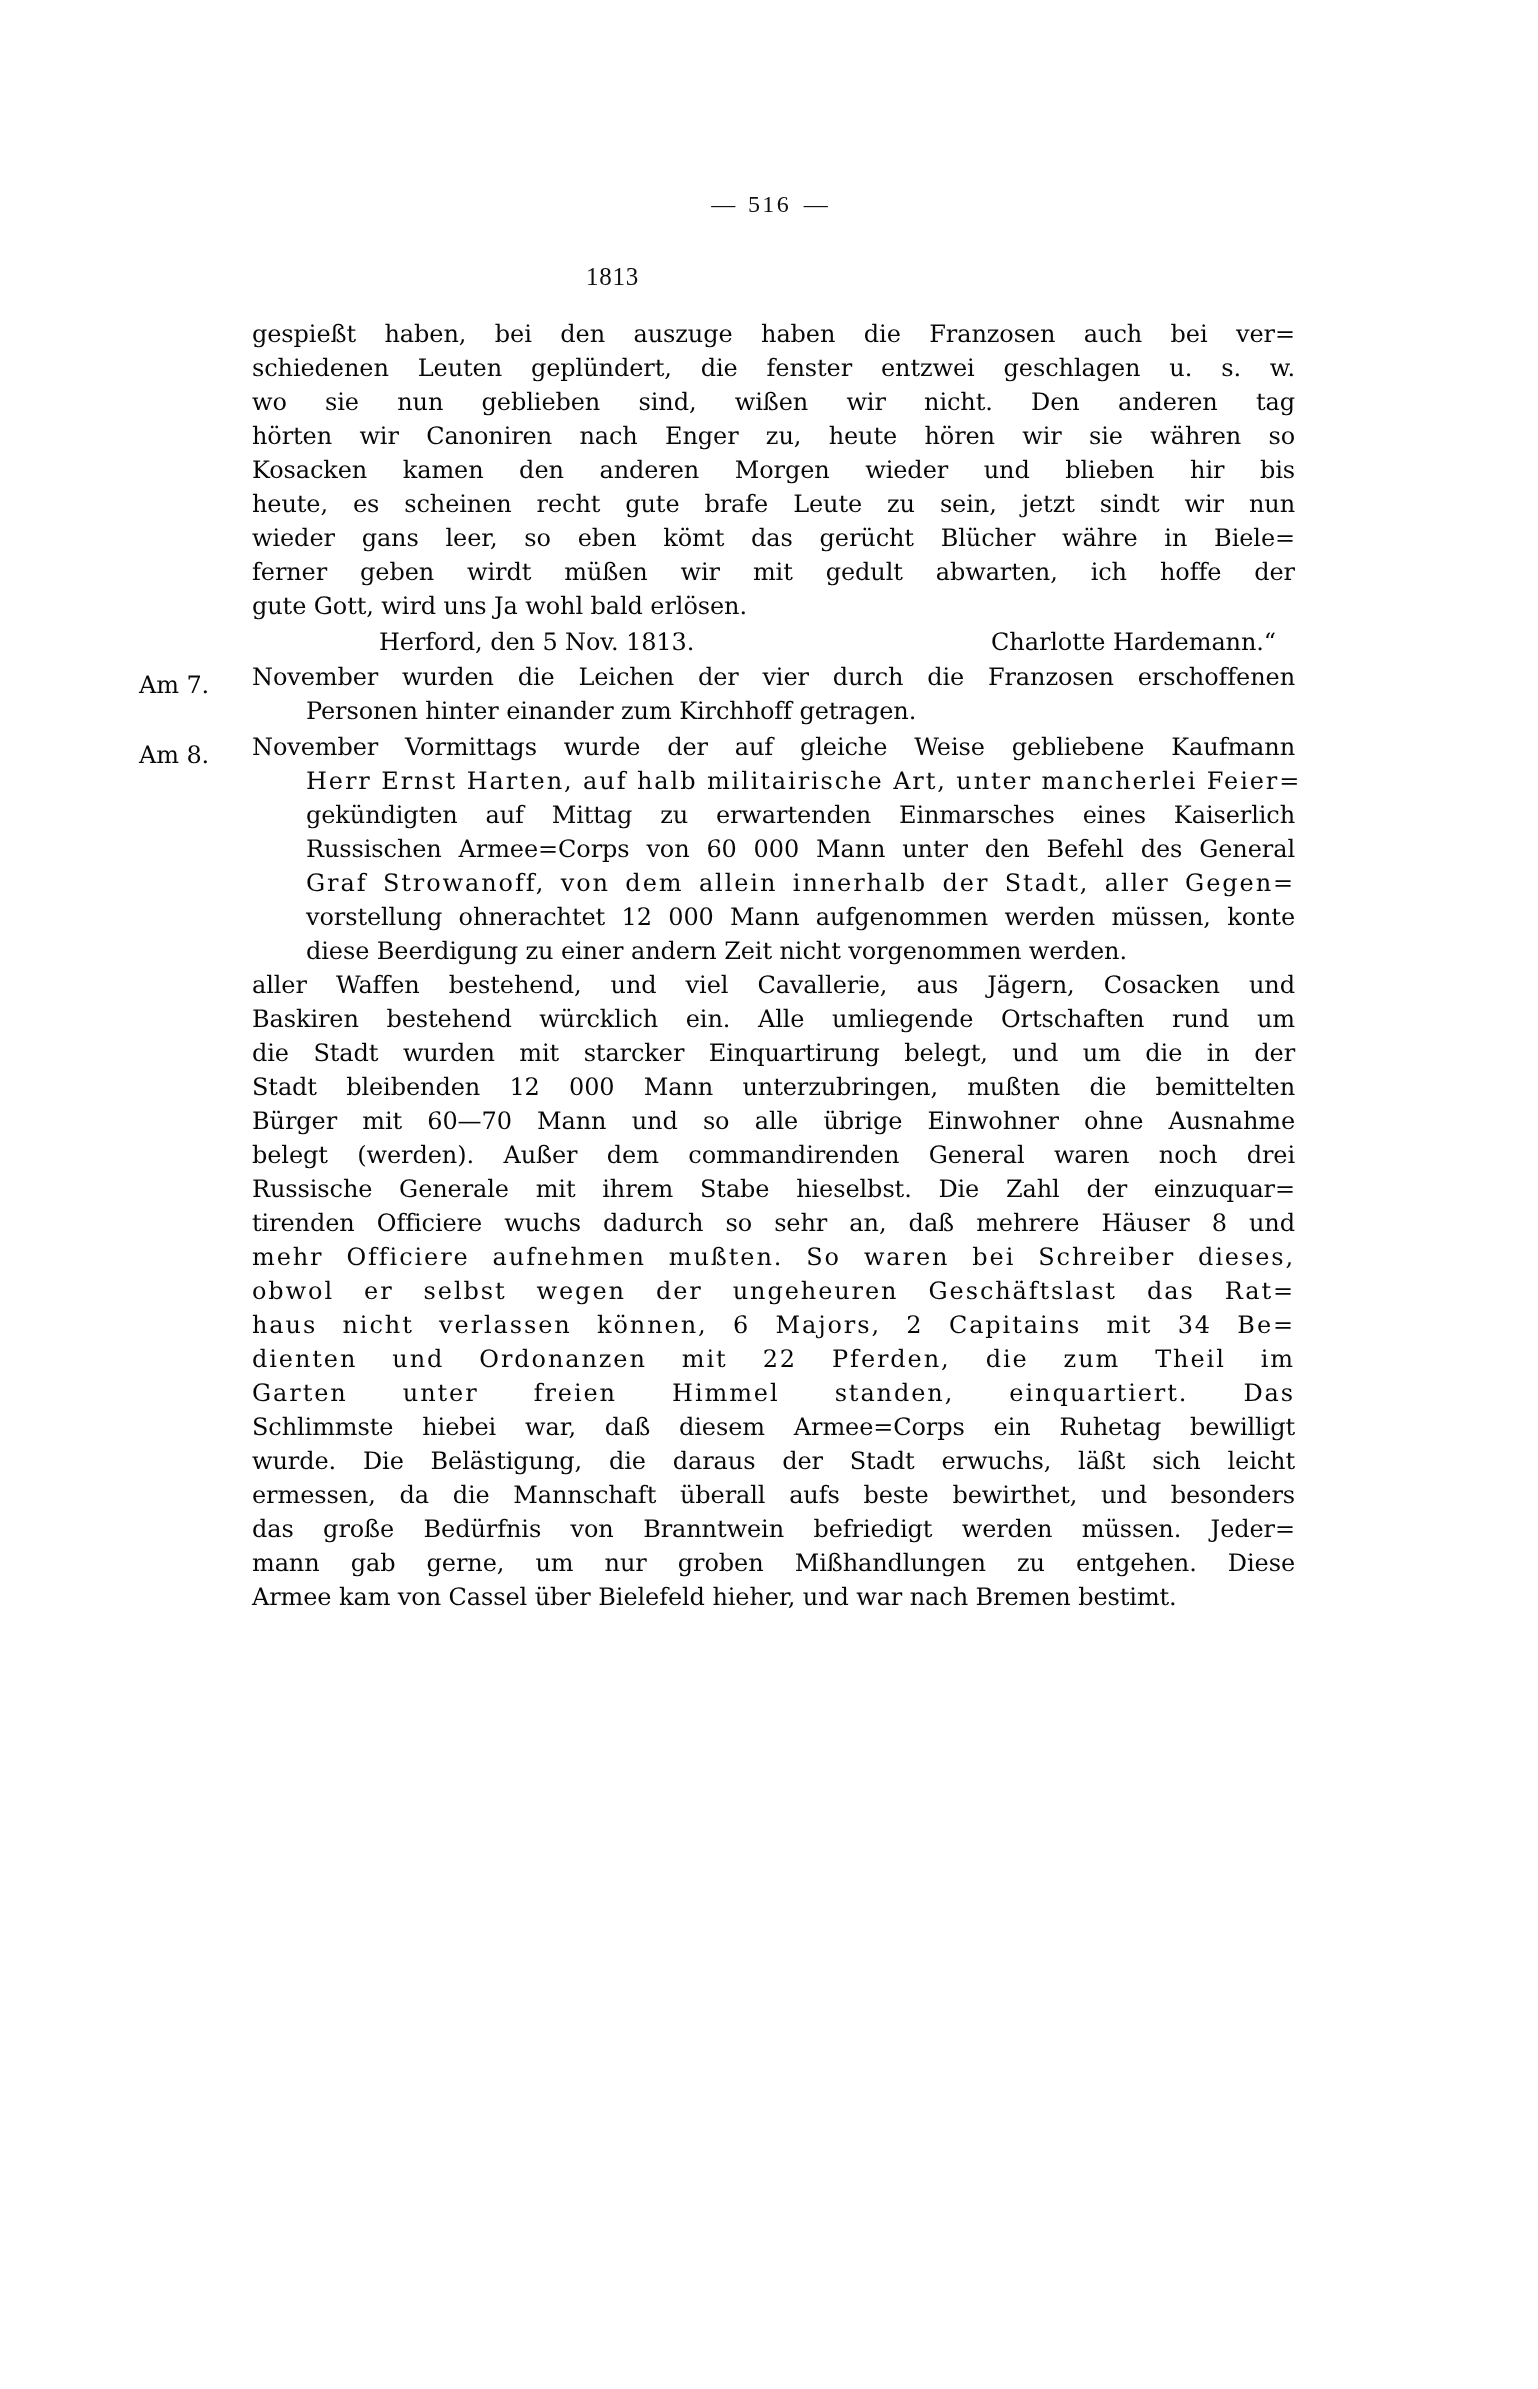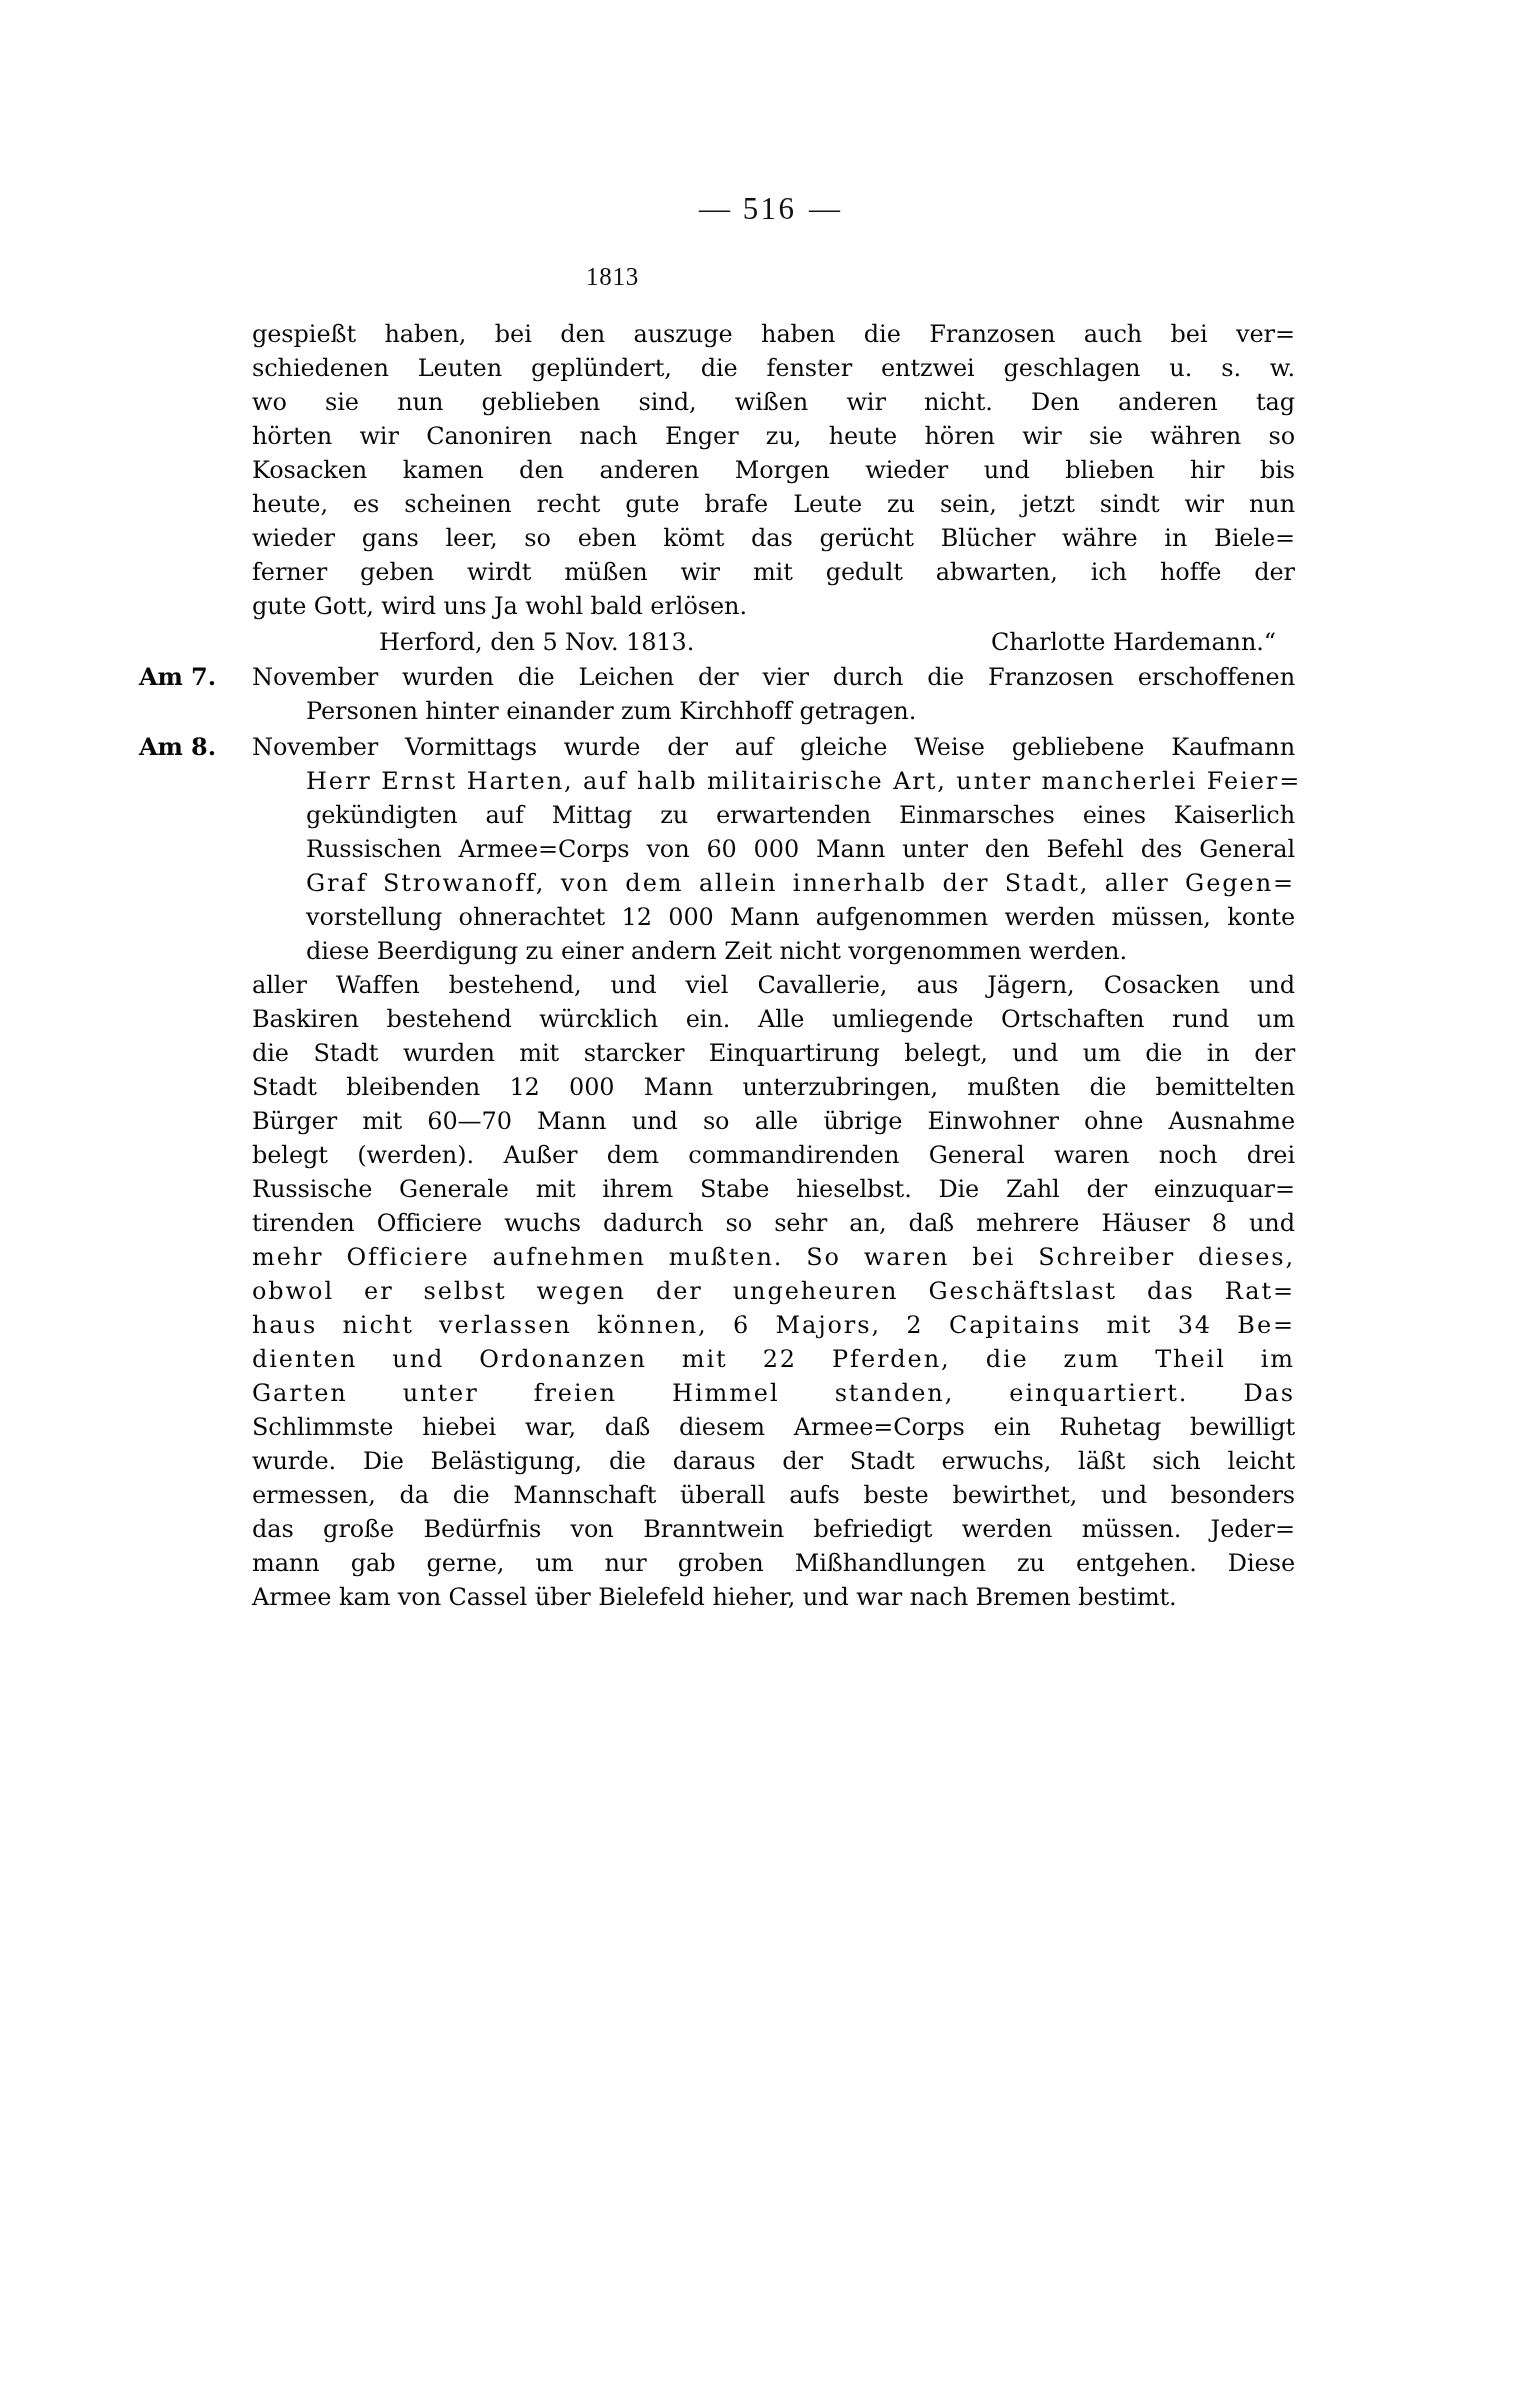--- a/index.html
+++ b/index.html
@@ -20,21 +20,21 @@
   }
 
   
   .folio {
     position: absolute;
     top: 191px;
     left: 0;
     width: 1539px;
     text-align: center;
     font-family: "Liberation Serif", "DejaVu Serif", serif;
-    font-size: 31px;
+    font-size: 24px;
     letter-spacing: 2.4px;
     color: #111;
   }
   .folio .dash { letter-spacing: 0; padding: 0 12.7px; }
 
   .year-head {
     position: absolute;
     top: 263px;
     left: 0;
     width: 1225px;
@@ -83,23 +83,22 @@
   }
 
   
   .entry {
     position: relative;
     margin: 0;
   }
   .entry .marker {
     position: absolute;
     left: -113px;
-    top: 0;
+    top: 8px;
     white-space: nowrap;
-    font-weight: bold;
   }
   .entry .ln:first-of-type {  }
   .entry .body-lines .ln { padding-left: 54px; }
   .entry .body-lines .ln.first { padding-left: 0; }
 
   
   .sigline {
     display: flex;
     justify-content: space-between;
     padding: 0 19px 0 127px;

